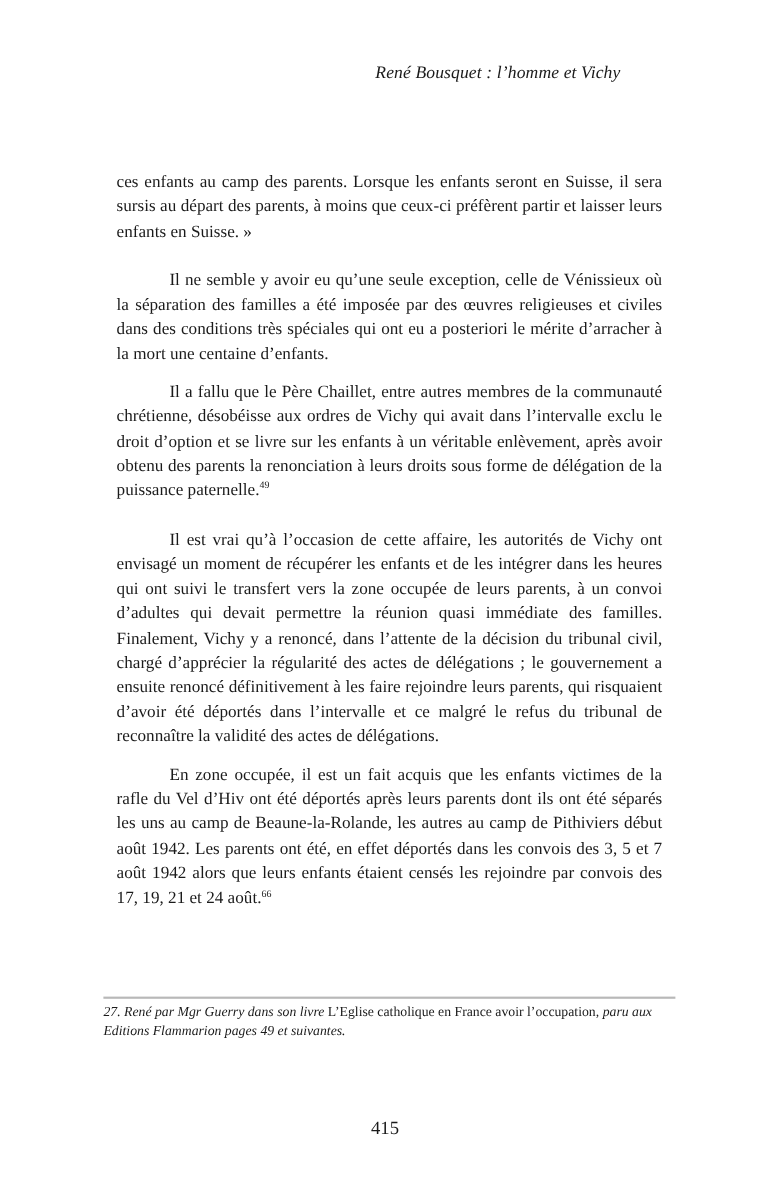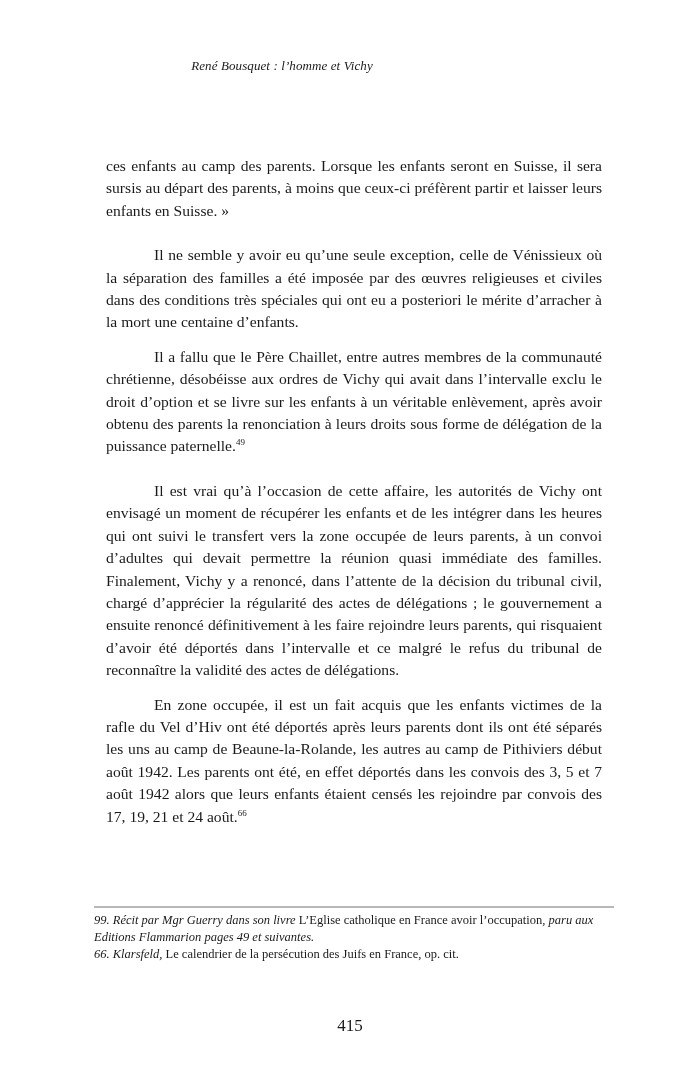--- a/index.html
+++ b/index.html
@@ -1,19 +1,19 @@
 <!DOCTYPE html>
 <html><head>
 <meta charset="utf-8">
 <style>
   html, body { margin: 0; padding: 0; background: #ffffff; }
   body { width: 700px; height: 1089px; position: relative; overflow: hidden;
          font-family: "Liberation Serif", "DejaVu Serif", serif; color: #1a1a1a; }
-  .running-head { position: absolute; top: 58px; left: 0; width: 564px; text-align: center;
-                  font-style: italic; font-size: 13px; letter-spacing: 0.1px; }
+  .running-head { position: absolute; top: 58px; left: 0; width: 564px; text-align: right;
+                  font-style: italic; font-size: 16px; letter-spacing: 0.1px; }
   .body-text { position: absolute; top: 143px; left: 94px; width: 520px; font-size: 15.6px;
                line-height: 22.4px; text-align: justify; }
   .body-text p { margin: 12px; text-align: justify; text-align-last: left; }
   .body-text p.indent { text-indent: 48px; }
   .body-text p.gap { margin-top: 22px; }
   sup { font-size: 9px; vertical-align: 6px; line-height: 0; }
   .rule { position: absolute; top: 906px; left: 94px; width: 520px; height: 2px; background: #b8b8b8; }
   .footnotes { position: absolute; top: 912px; left: 94px; width: 520px; font-size: 12.5px; line-height: 16.8px; }
   .footnotes p { margin: 0; }
   .footnotes i { font-style: italic; }
@@ -28,17 +28,16 @@
   <p><span>ces enfants au camp des parents. Lorsque les enfants seront en Suisse, il sera sursis au départ des parents, à moins que ceux-ci préfèrent partir et laisser leurs enfants en Suisse. »</span></p>
   <p class="indent gap"><span>Il ne semble y avoir eu qu’une seule exception, celle de Vénissieux où la séparation des familles a été imposée par des œuvres religieuses et civiles dans des conditions très spéciales qui ont eu a posteriori le mérite d’arracher à la mort une centaine d’enfants.</span></p>
   <p class="indent"><span>Il a fallu que le Père Chaillet, entre autres membres de la communauté chrétienne, désobéisse aux ordres de Vichy qui avait dans l’intervalle exclu le droit d’option et se livre sur les enfants à un véritable enlèvement, après avoir obtenu des parents la renonciation à leurs droits sous forme de délégation de la puissance paternelle.</span><sup>49</sup></p>
   <p class="indent gap"><span>Il est vrai qu’à l’occasion de cette affaire, les autorités de Vichy ont envisagé un moment de récupérer les enfants et de les intégrer dans les heures qui ont suivi le transfert vers la zone occupée de leurs parents, à un convoi d’adultes qui devait permettre la réunion quasi immédiate des familles. Finalement, Vichy y a renoncé, dans l’attente de la décision du tribunal civil, chargé d’apprécier la régularité des actes de délégations ; le gouvernement a ensuite renoncé définitivement à les faire rejoindre leurs parents, qui risquaient d’avoir été déportés dans l’intervalle et ce malgré le refus du tribunal de reconnaître la validité des actes de délégations.</span></p>
   <p class="indent"><span>En zone occupée, il est un fait acquis que les enfants victimes de la rafle du Vel d’Hiv ont été déportés après leurs parents dont ils ont été séparés les uns au camp de Beaune-la-Rolande, les autres au camp de Pithiviers début août 1942. Les parents ont été, en effet déportés dans les convois des 3, 5 et 7 août 1942 alors que leurs enfants étaient censés les rejoindre par convois des 17, 19, 21 et 24 août.</span><sup>66</sup></p>
 </div>
 
 <div class="rule"></div>
 
 <div class="footnotes">
-  <p><i>99.</i> <i>Récit par Mgr Guerry dans son livre</i> <span>L’Eglise catholique en France avoir l’occupation</span><i>, paru aux Editions Flammarion pages 49 et suivantes.</i></p>
-  <p><i>66.</i> <i>Klarsfeld,</i> <span>Le calendrier de la persécution des Juifs en France, op. cit.</span><i></i></p>
+  <p><i>27.</i> <i>René par Mgr Guerry dans son livre</i> <span>L’Eglise catholique en France avoir l’occupation</span><i>, paru aux Editions Flammarion pages 49 et suivantes.</i></p>
 </div>
 
 <div class="page-number">415</div>
 
 </body></html>

